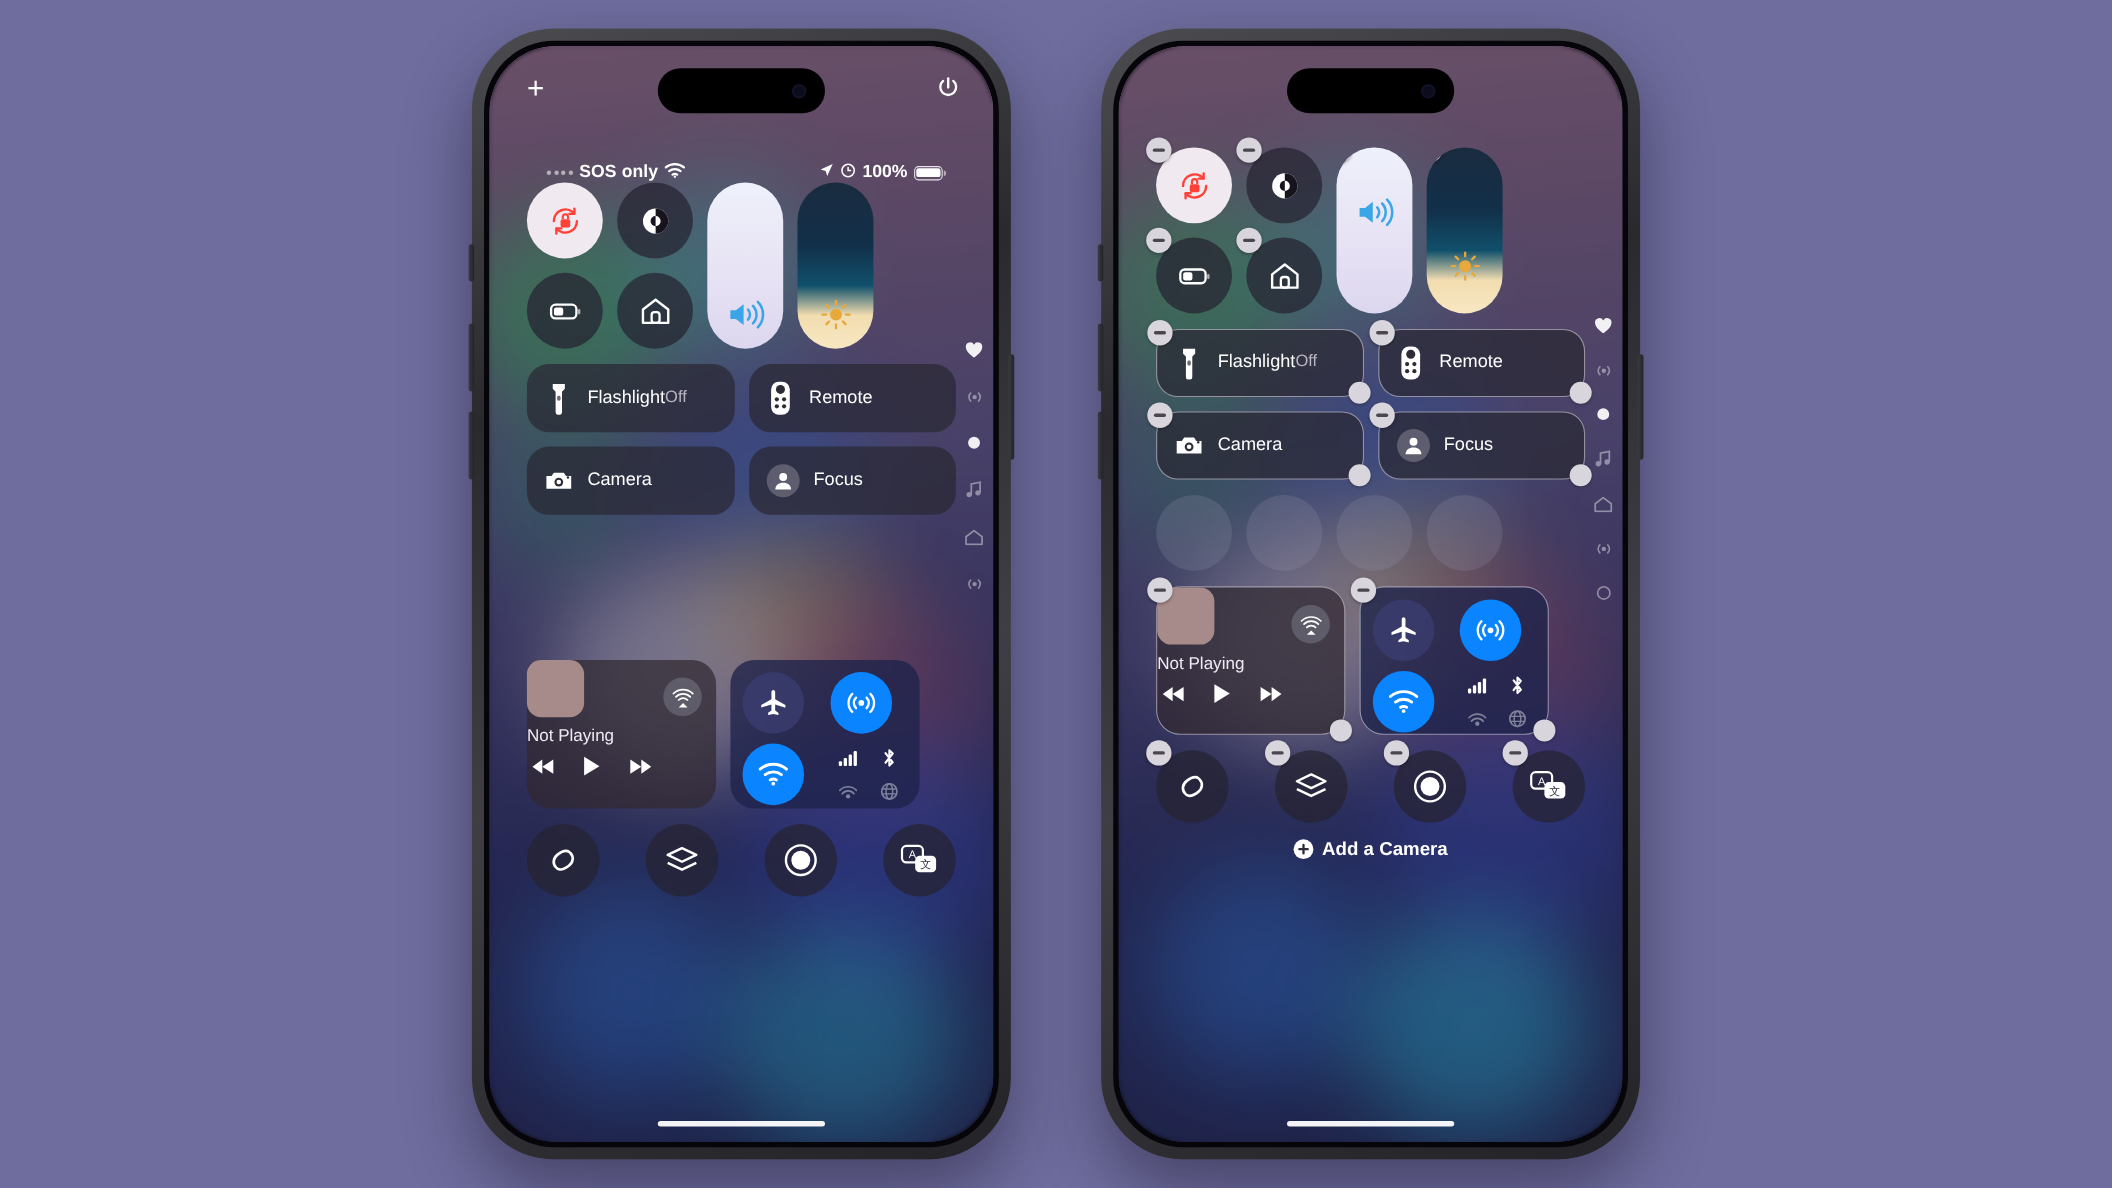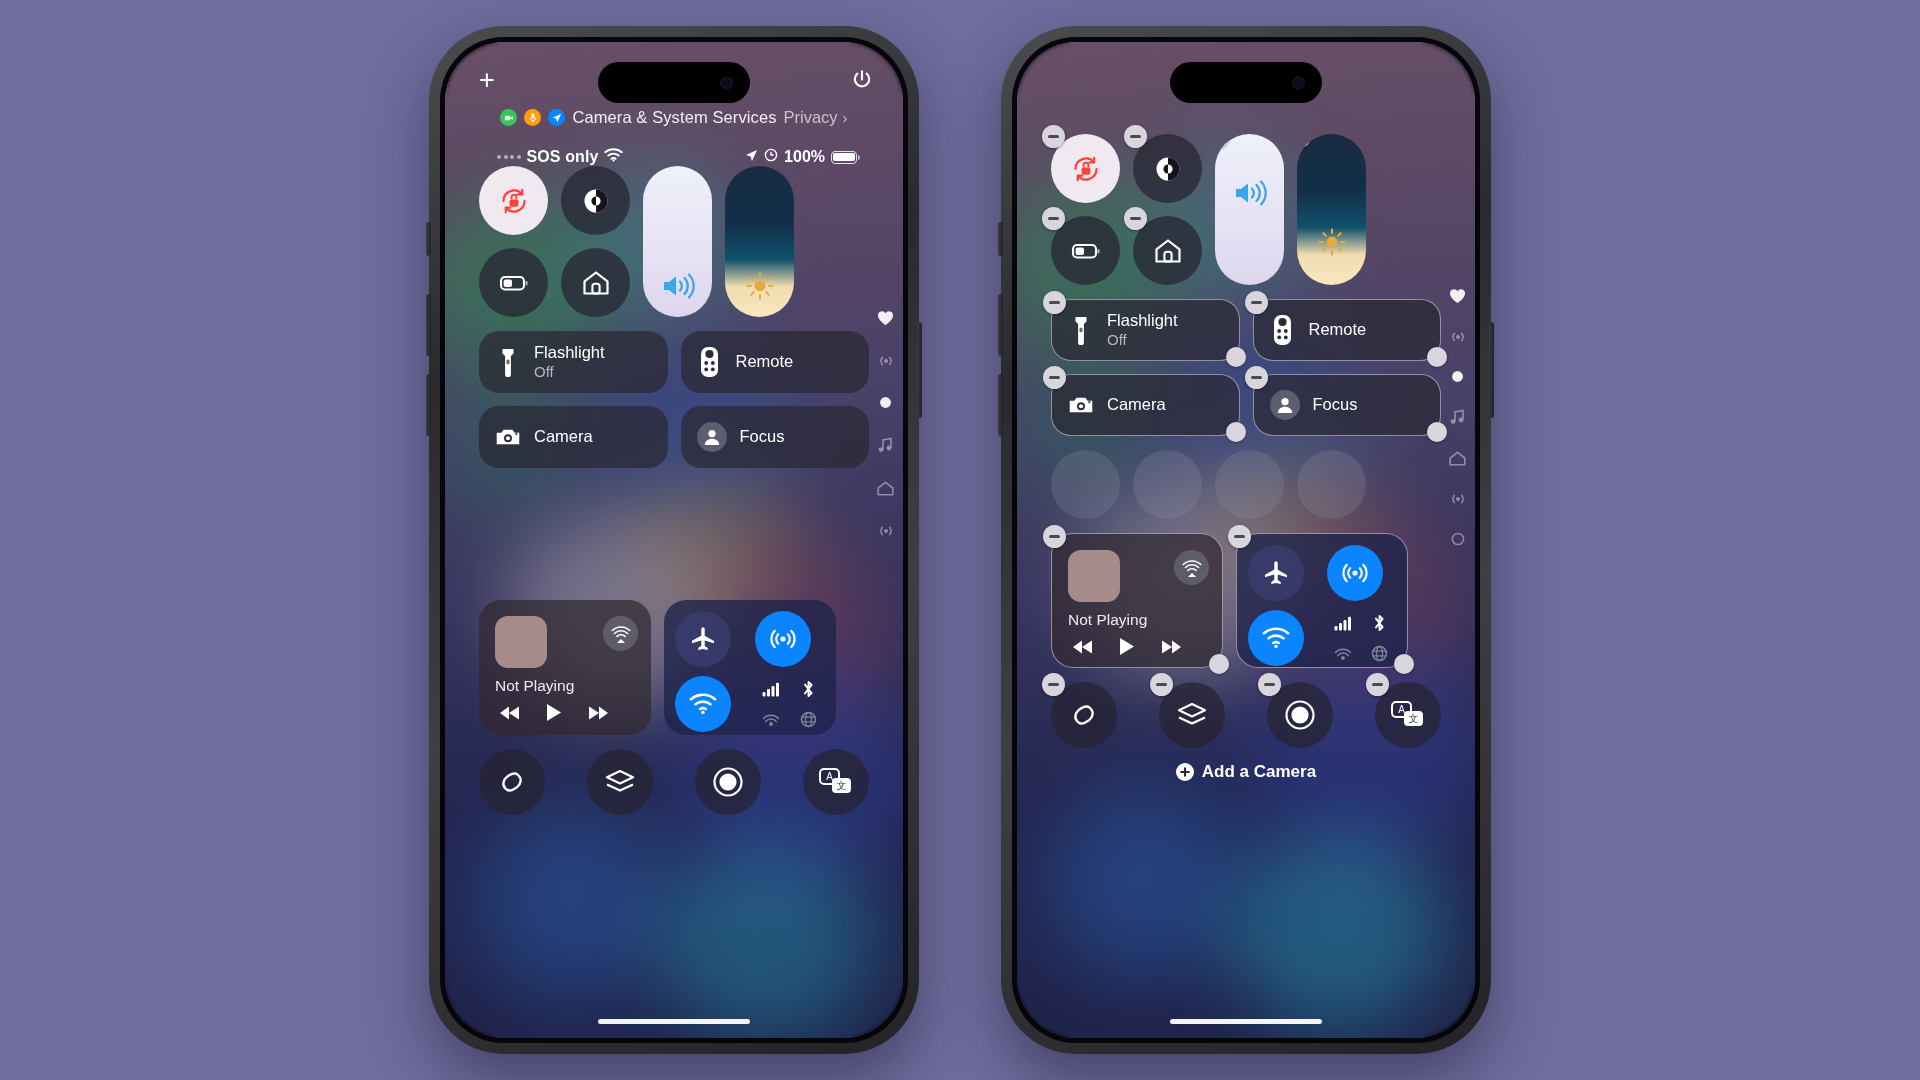--- a/index.html
+++ b/index.html
@@ -117,29 +117,29 @@
   .slider.bright { background:linear-gradient(180deg,#1a2b3f 0%,#12304a 38%,#10506b 62%,#f2ddb0 80%,#f7e7c2 100%); }
   .slider .glyph { position:absolute; left:0; right:0; bottom:16px; display:flex; justify-content:center; }
 
   .tile {
     flex:1; height:62px; border-radius:20px;
     background:rgba(42,40,52,.74);
     display:flex; align-items:center; gap:13px; padding:0 16px;
     cursor:pointer; position:relative;
   }
   .tile .t-ico { width:26px; display:flex; justify-content:center; flex:0 0 26px; }
-  .tile .t-txt { display:flex; flex-direction:column; line-height:1.18; }
+  .tile .t-txt { display:flex; flex-direction:row; line-height:1.18; }
   .tile .t-title { font-size:16.5px; color:#fff; font-weight:400; }
   .tile .t-sub { font-size:15px; color:#b9b4c2; }
   .tile .t-avatar { width:30px; height:30px; border-radius:50%; background:rgba(120,118,134,.65); display:flex; align-items:center; justify-content:center; flex:0 0 30px; }
 
   
   .media {
     width:172px; height:135px; border-radius:22px; background:rgba(48,40,48,.72);
-    padding:16px; position:relative; cursor:pointer;
+    padding:0; position:relative; cursor:pointer;
   }
   .media .art { width:52px; height:52px; border-radius:13px; background:#a78b8a; }
   .media .airplay {
     position:absolute; right:13px; top:16px; width:35px; height:35px; border-radius:50%;
     background:rgba(120,118,134,.55); display:flex; align-items:center; justify-content:center;
   }
   .media .np { margin-top:9px; font-size:15.5px; color:#efeaf2; }
   .media .xport { margin-top:8px; display:flex; align-items:center; gap:25px; padding-left:4px; }
   .media .xport span { cursor:pointer; display:flex; }
 
@@ -226,43 +226,20 @@
               <div class="cam"></div>
             </div>
           <div class="plus-btn">+</div>
           <div class="power-btn">
             <svg width="24" height="24" viewBox="0 0 24 24">
                 <path d="M12 3.2v8.4" stroke="#fff" stroke-width="2.1" stroke-linecap="round" fill="none"></path>
                 <path d="M7.4 5.6a7.2 7.2 0 1 0 9.2 0" stroke="#fff" stroke-width="2.1" stroke-linecap="round" fill="none"></path>
               </svg>
           </div>
 
-          <div class="privacy-row">
-            <span class="pdot green">
-              <svg width="10" height="10" viewBox="0 0 12 12">
-                  <rect x="1" y="3.2" width="6.6" height="5.6" rx="1.4" fill="#fff"></rect>
-                  <path d="M8.2 5.4l2.6-1.5v4.2L8.2 6.6z" fill="#fff"></path>
-                </svg>
-            </span>
-            <span class="pdot orange">
-              <svg width="8" height="10" viewBox="0 0 8 11">
-                  <rect x="2.4" y=".6" width="3.2" height="5.6" rx="1.6" fill="#fff"></rect>
-                  <path d="M1 5.6a3 3 0 0 0 6 0" stroke="#fff" stroke-width="1.1" fill="none" stroke-linecap="round"></path>
-                  <path d="M4 8.4v2" stroke="#fff" stroke-width="1.1" stroke-linecap="round"></path>
-                </svg>
-            </span>
-            <span class="pdot blue">
-              <svg width="10" height="10" viewBox="0 0 12 12">
-                  <path d="M11 1L1 5.6l4.2 1.2L6.4 11z" fill="#fff"></path>
-                </svg>
-            </span>
-            <span class="privacy-title">Camera &amp; System Services</span>
-            <span class="privacy-link">Privacy</span>
-            <span class="privacy-chev">›</span>
-          </div>
 
           <div class="statusbar">
             <div class="sb-left">
               <span class="sig-dots">
                   <i></i>
                   <i></i>
                   <i></i>
                   <i></i>
                 </span>
               <span class="sb-text">SOS only</span>

